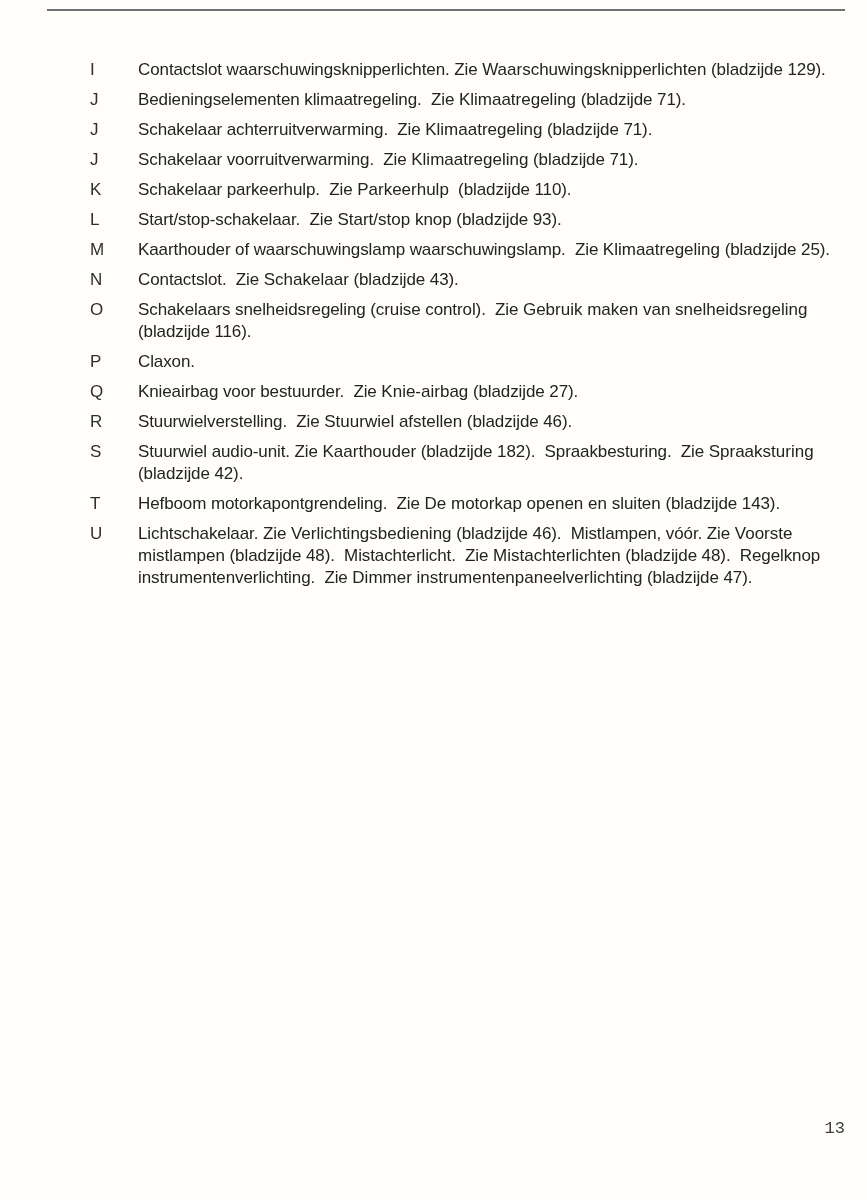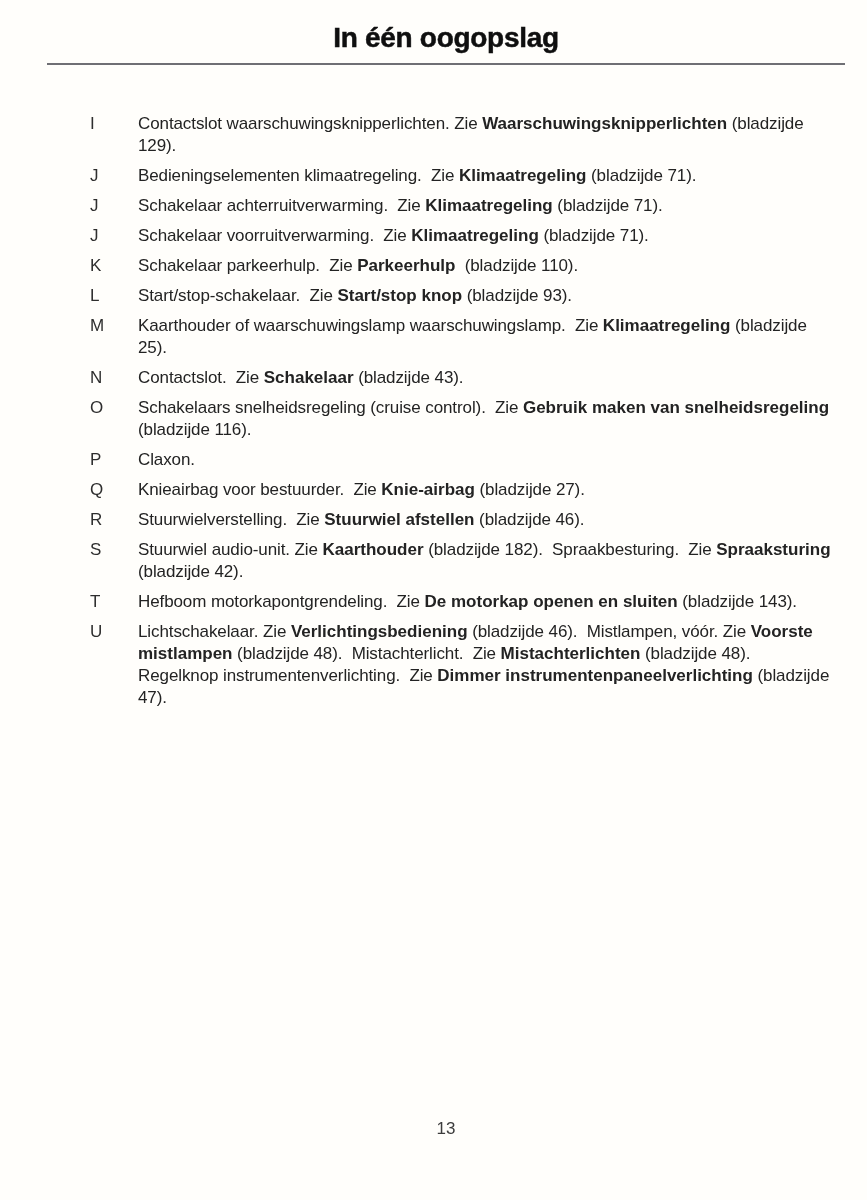--- a/index.html
+++ b/index.html
@@ -51,39 +51,39 @@
     flex: 0 0 48px;
     width: 48px;
     color: #2e2e2e;
   }
   .item .text {
     flex: 1;
     white-space: pre-wrap;
     letter-spacing: -0.1px;
   }
   .item .text .b {
-    font-weight: 700;
+    font-weight: 400;
     letter-spacing: 0;
   }
   .page-number {
     position: absolute;
     left: 47px;
     top: 1119px;
     width: 798px;
-    text-align: center;
+    text-align: right;
     font-size: 17px;
     color: #3c3c3c;
+    font-family: Liberation Mono, monospace;
   }
 </style>
 </head>
 <body>
 
 <div class="page">
   <div class="content">
-    <h1 class="title">In één oogopslag</h1>
     <div class="rule"></div>
     <div class="glance-list">
         <div class="item">
           <div class="letter">I</div>
           <div class="text"><span>Contactslot waarschuwingsknipperlichten. Zie </span><span class="b">Waarschuwingsknipperlichten</span><span> (bladzijde 129).</span></div>
         </div>
         <div class="item">
           <div class="letter">J</div>
           <div class="text"><span>Bedieningselementen klimaatregeling.  Zie </span><span class="b">Klimaatregeling</span><span> (bladzijde 71).</span></div>
         </div>

